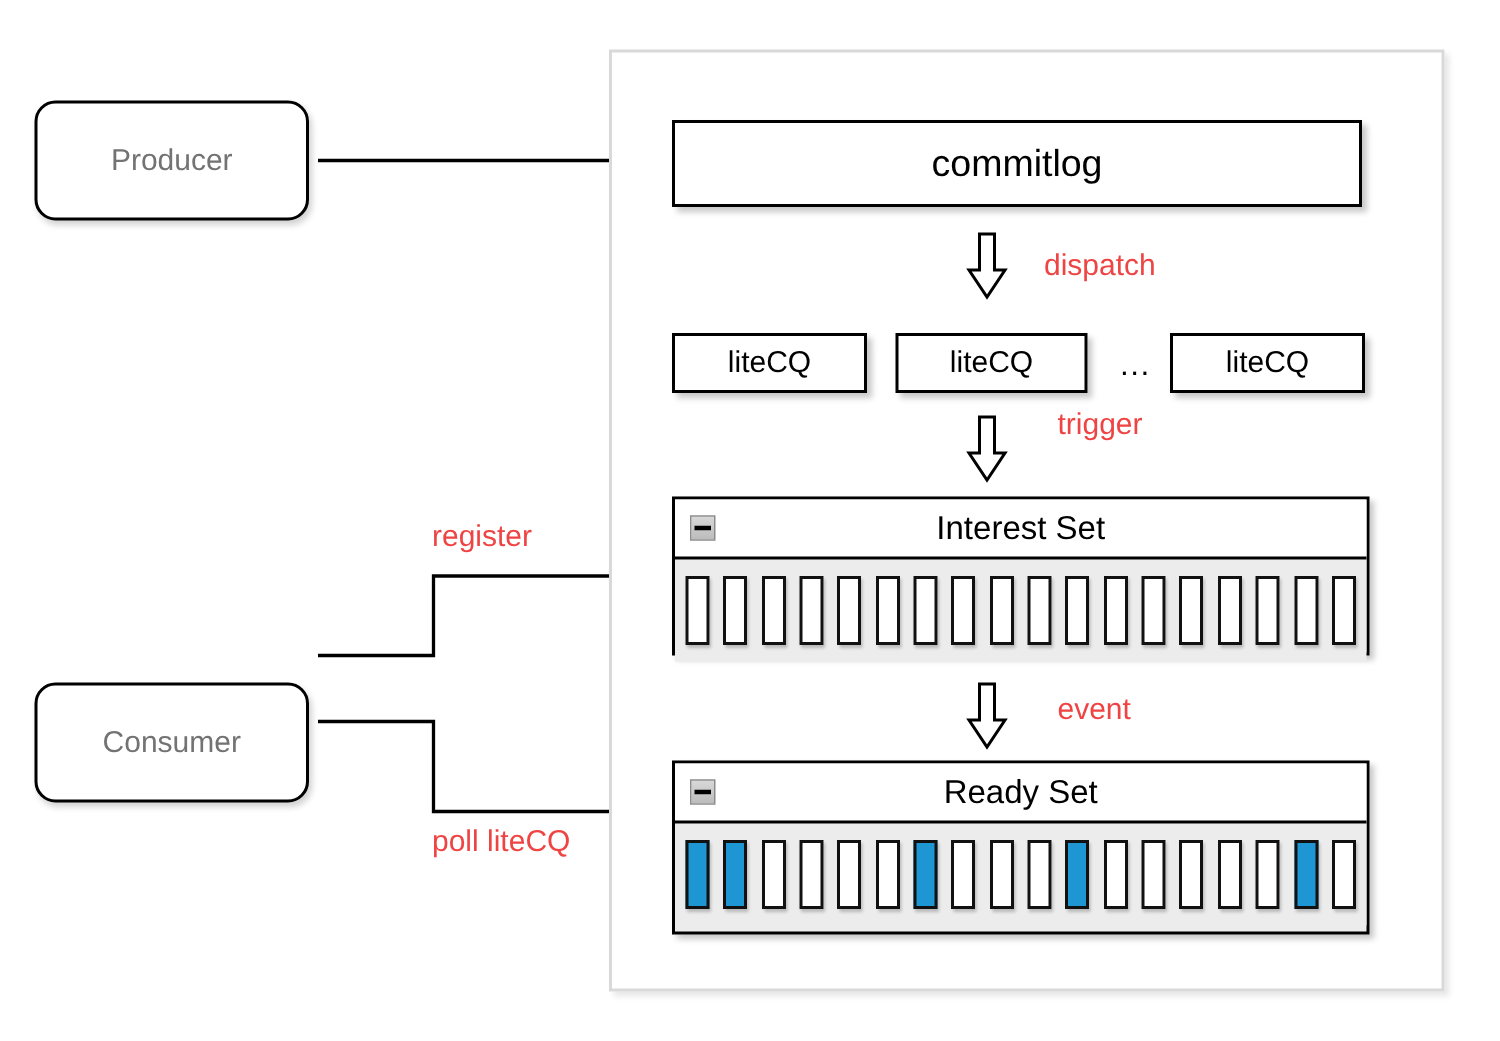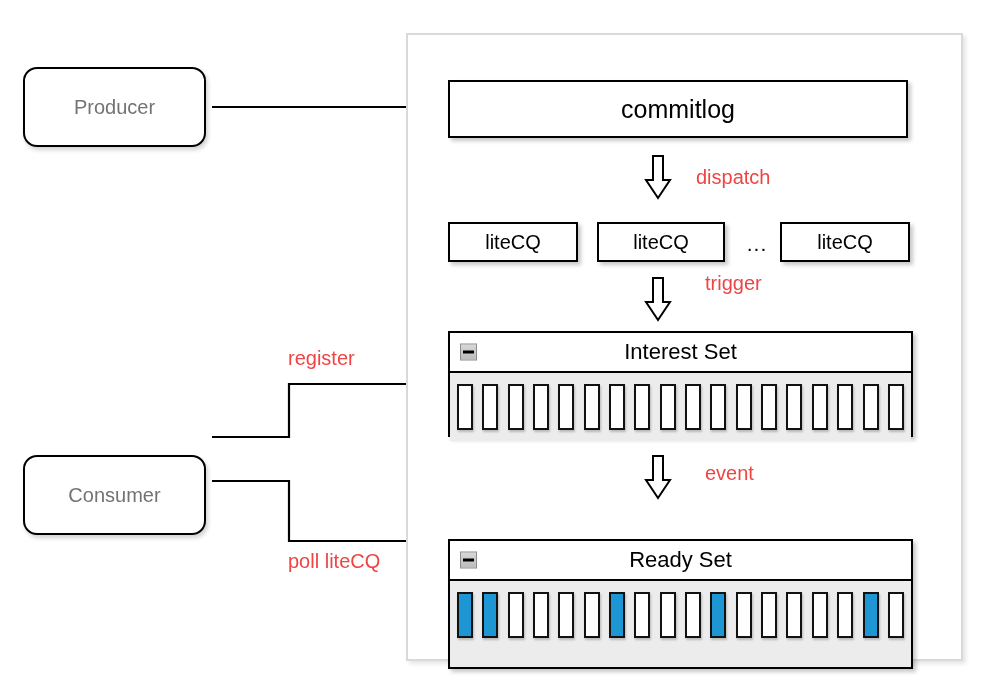--- a/index.html
+++ b/index.html
@@ -89,21 +89,21 @@
   .set-panel {
     position: absolute;
     left: 448px;
     width: 465px;
     border: 2px solid #000000;
     background: #ececec;
     box-sizing: border-box;
     box-shadow: 3px 3px 4px rgba(0,0,0,0.22);
   }
   .interest-panel { top: 331px; height: 106px; }
-  .ready-panel { top: 539px; height: 130px; }
+  .ready-panel { top: 507px; height: 116px; }
 
   .set-header {
     position: relative;
     height: 38px;
     background: #ffffff;
     border-bottom: 2px solid #000000;
     display: flex;
     align-items: center;
     justify-content: center;
   }

